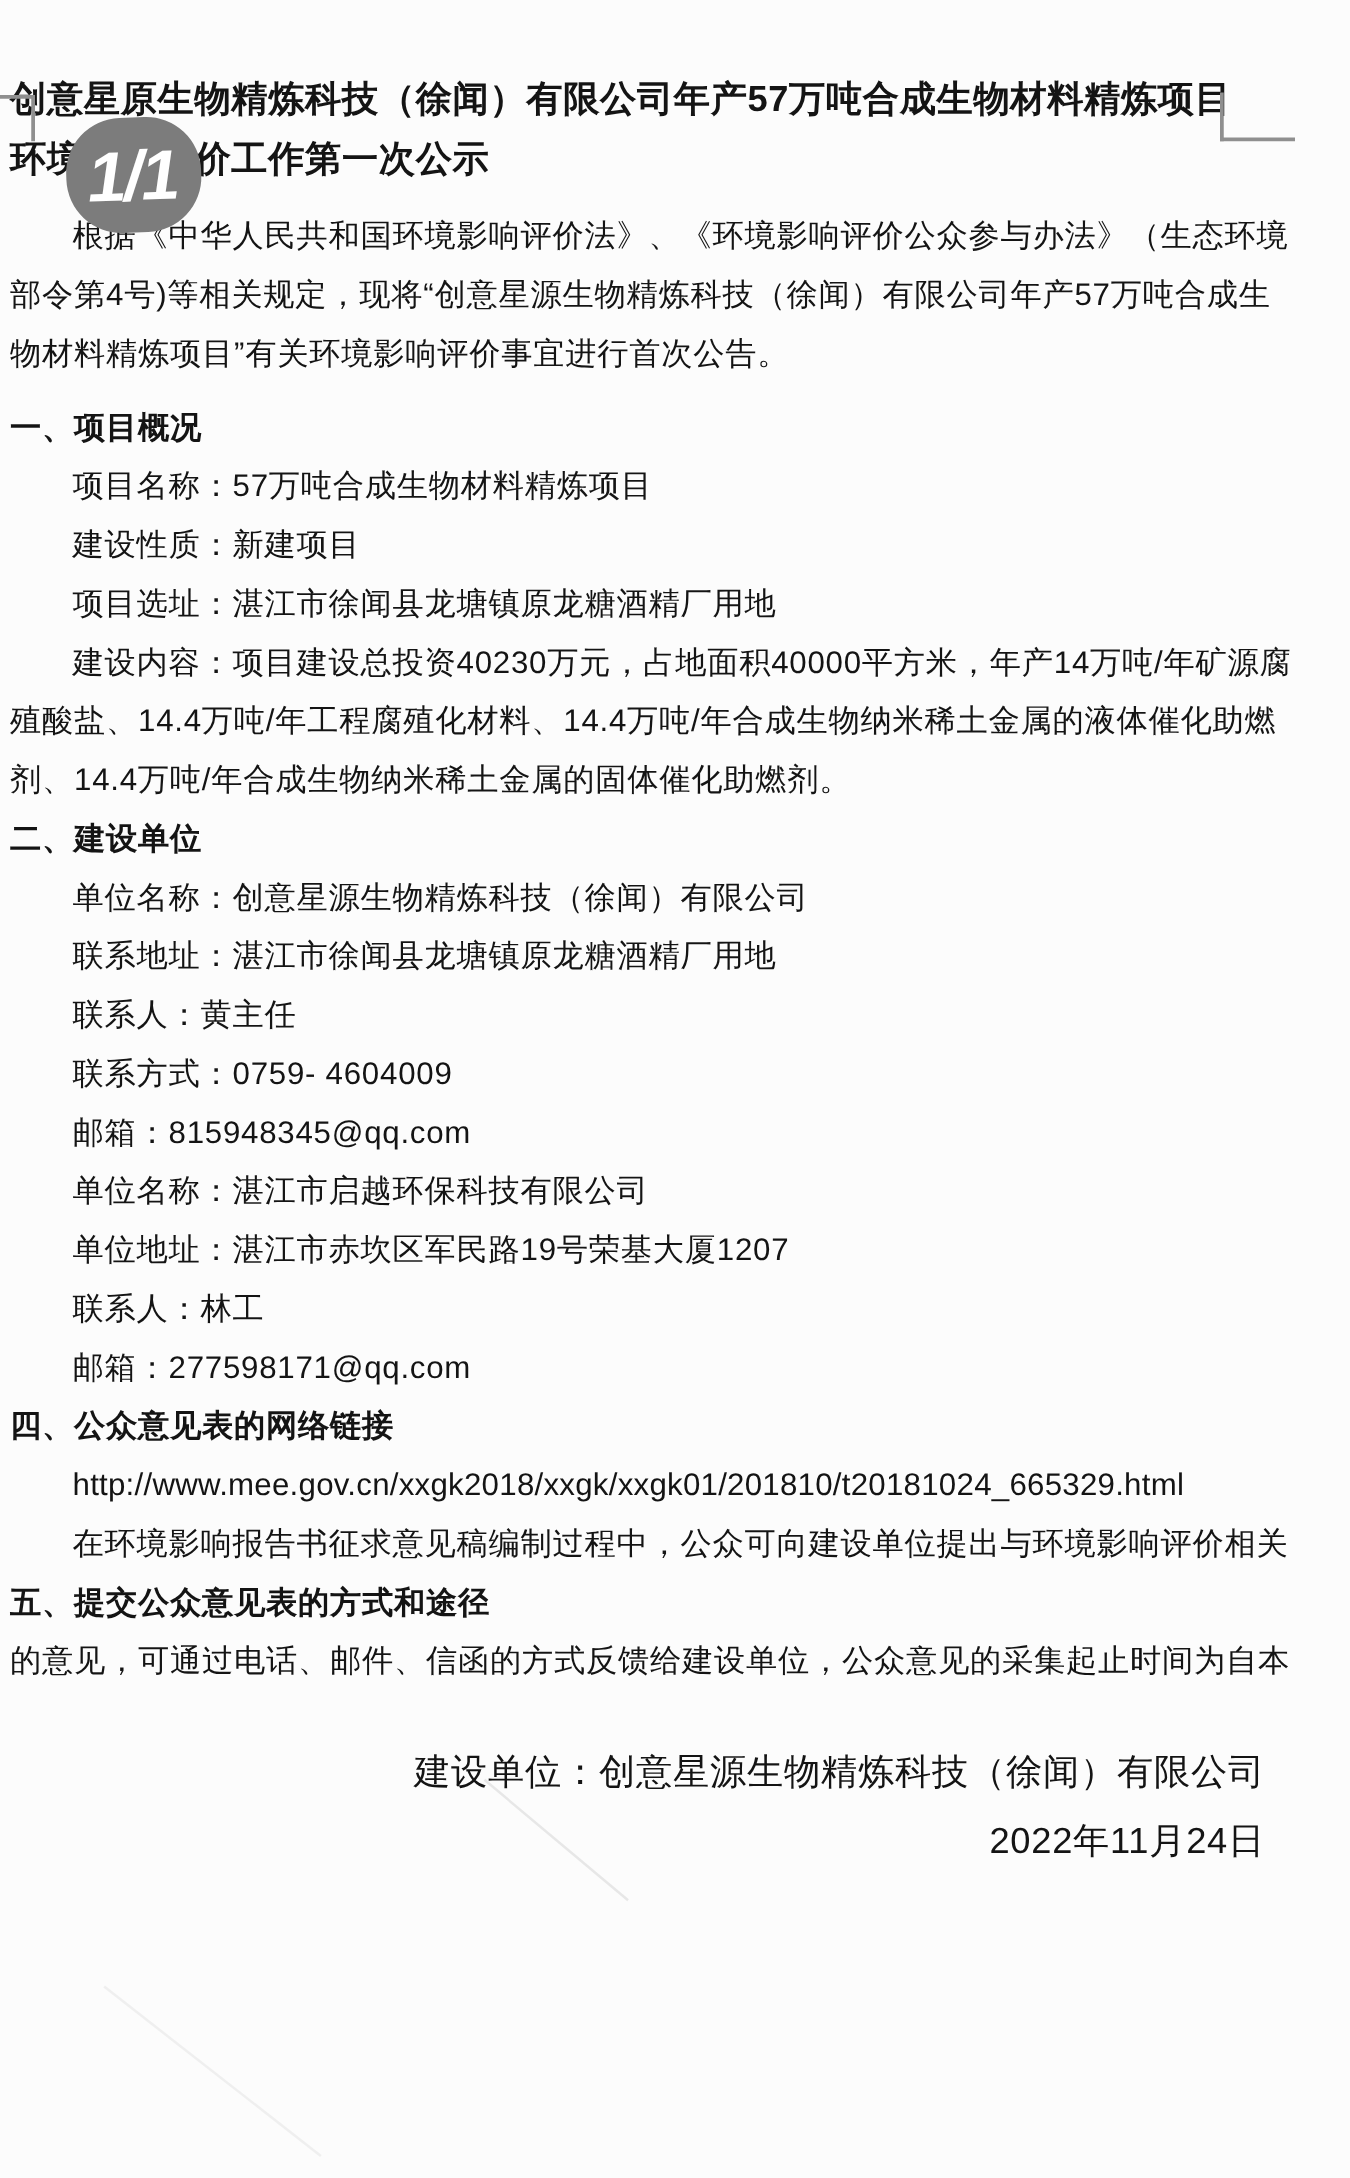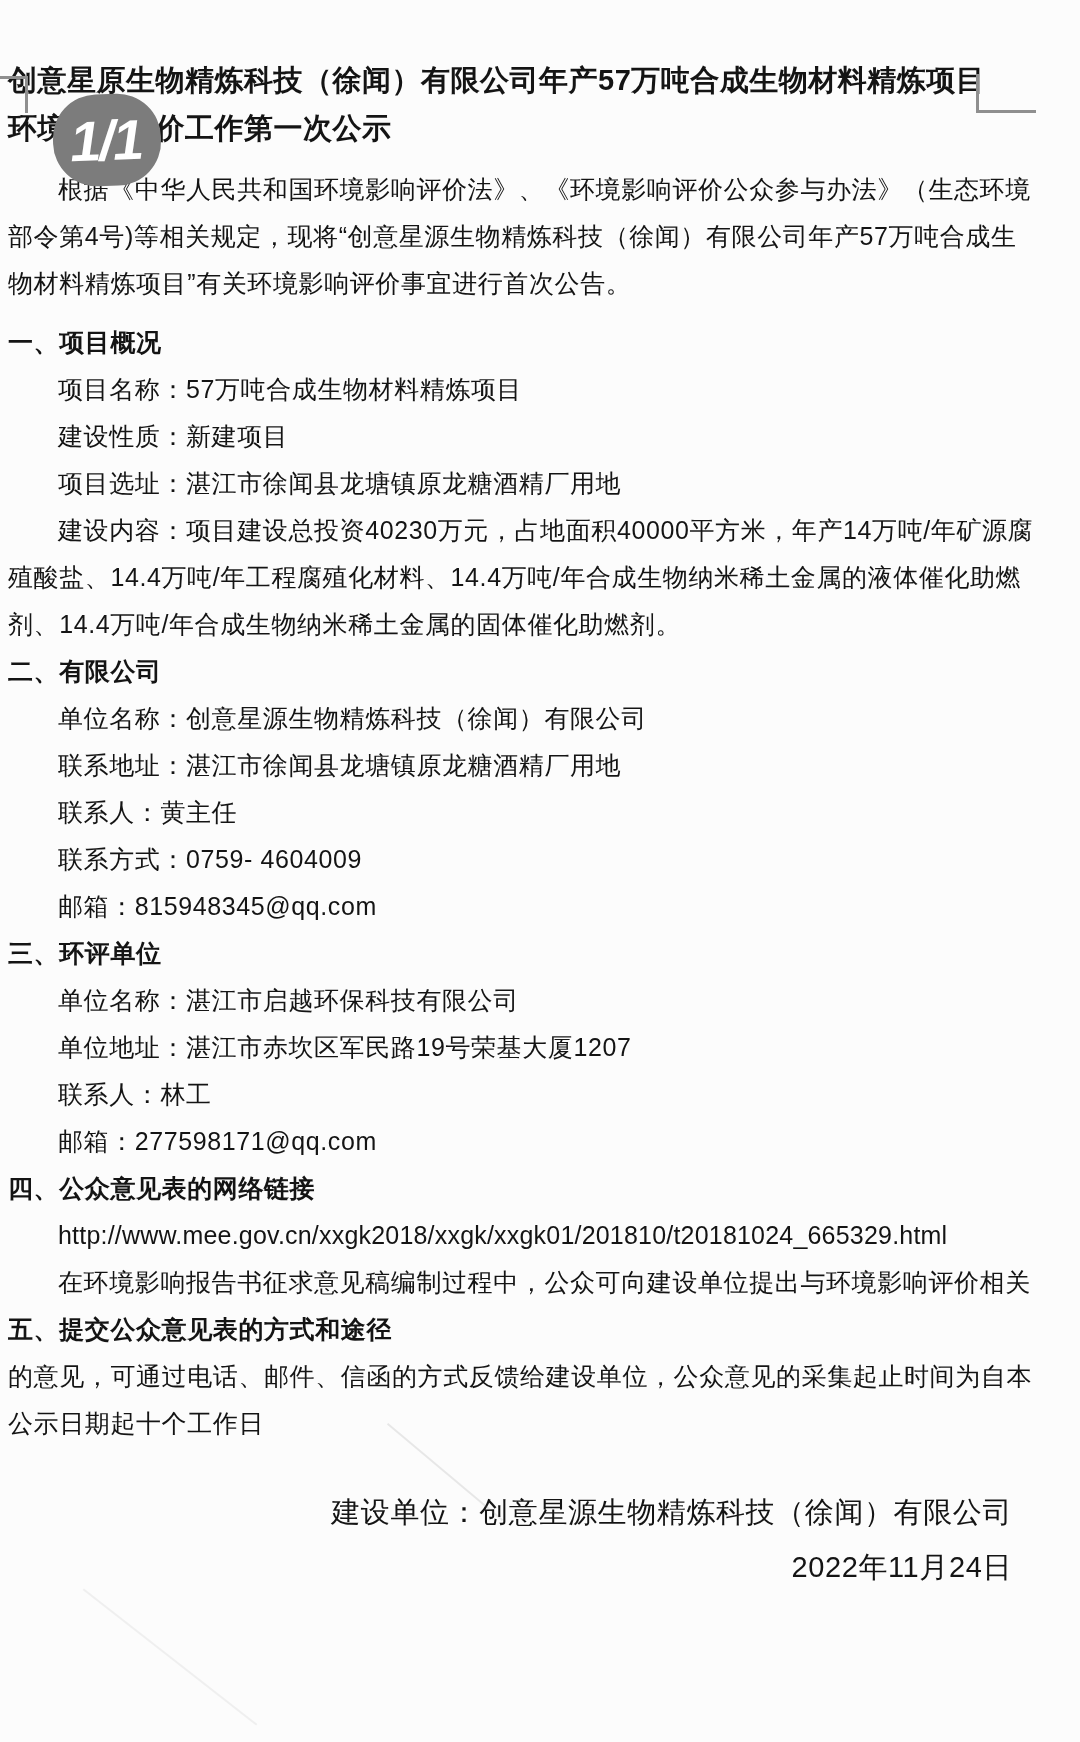--- a/index.html
+++ b/index.html
@@ -111,54 +111,52 @@
       <div class="line ind">建设性质：新建项目</div>
 
       <div class="line ind">项目选址：湛江市徐闻县龙塘镇原龙糖酒精厂用地</div>
 
       <div class="line ind">建设内容：项目建设总投资40230万元，占地面积40000平方米，年产14万吨/年矿源腐</div>
 
       <div class="line flush">殖酸盐、14.4万吨/年工程腐殖化材料、14.4万吨/年合成生物纳米稀土金属的液体催化助燃</div>
 
       <div class="line flush">剂、14.4万吨/年合成生物纳米稀土金属的固体催化助燃剂。</div>
 
-      <div class="line head">二、有限公司</div>
+      <div class="line head">二、建设单位</div>
 
       <div class="line ind">单位名称：创意星源生物精炼科技（徐闻）有限公司</div>
 
       <div class="line ind">联系地址：湛江市徐闻县龙塘镇原龙糖酒精厂用地</div>
 
       <div class="line ind">联系人：黄主任</div>
 
       <div class="line ind">联系方式：0759- 4604009</div>
 
       <div class="line ind">邮箱：815948345@qq.com</div>
 
-      <div class="line head">三、环评单位</div>
 
       <div class="line ind">单位名称：湛江市启越环保科技有限公司</div>
 
       <div class="line ind">单位地址：湛江市赤坎区军民路19号荣基大厦1207</div>
 
       <div class="line ind">联系人：林工</div>
 
 
       <div class="line ind">邮箱：277598171@qq.com</div>
 
       <div class="line head">四、公众意见表的网络链接</div>
 
       <div class="line ind url">http://www.mee.gov.cn/xxgk2018/xxgk/xxgk01/201810/t20181024_665329.html</div>
 
       <div class="line ind">在环境影响报告书征求意见稿编制过程中，公众可向建设单位提出与环境影响评价相关</div>
 
       <div class="line head">五、提交公众意见表的方式和途径</div>
 
       <div class="line flush">的意见，可通过电话、邮件、信函的方式反馈给建设单位，公众意见的采集起止时间为自本</div>
 
-      <div class="line flush">公示日期起十个工作日</div>
     </div>
 
   <div class="footer">
     <div>建设单位：创意星源生物精炼科技（徐闻）有限公司</div>
     <div class="date">2022年11月24日</div>
   </div>
 
 </div>
 
 </body></html>

